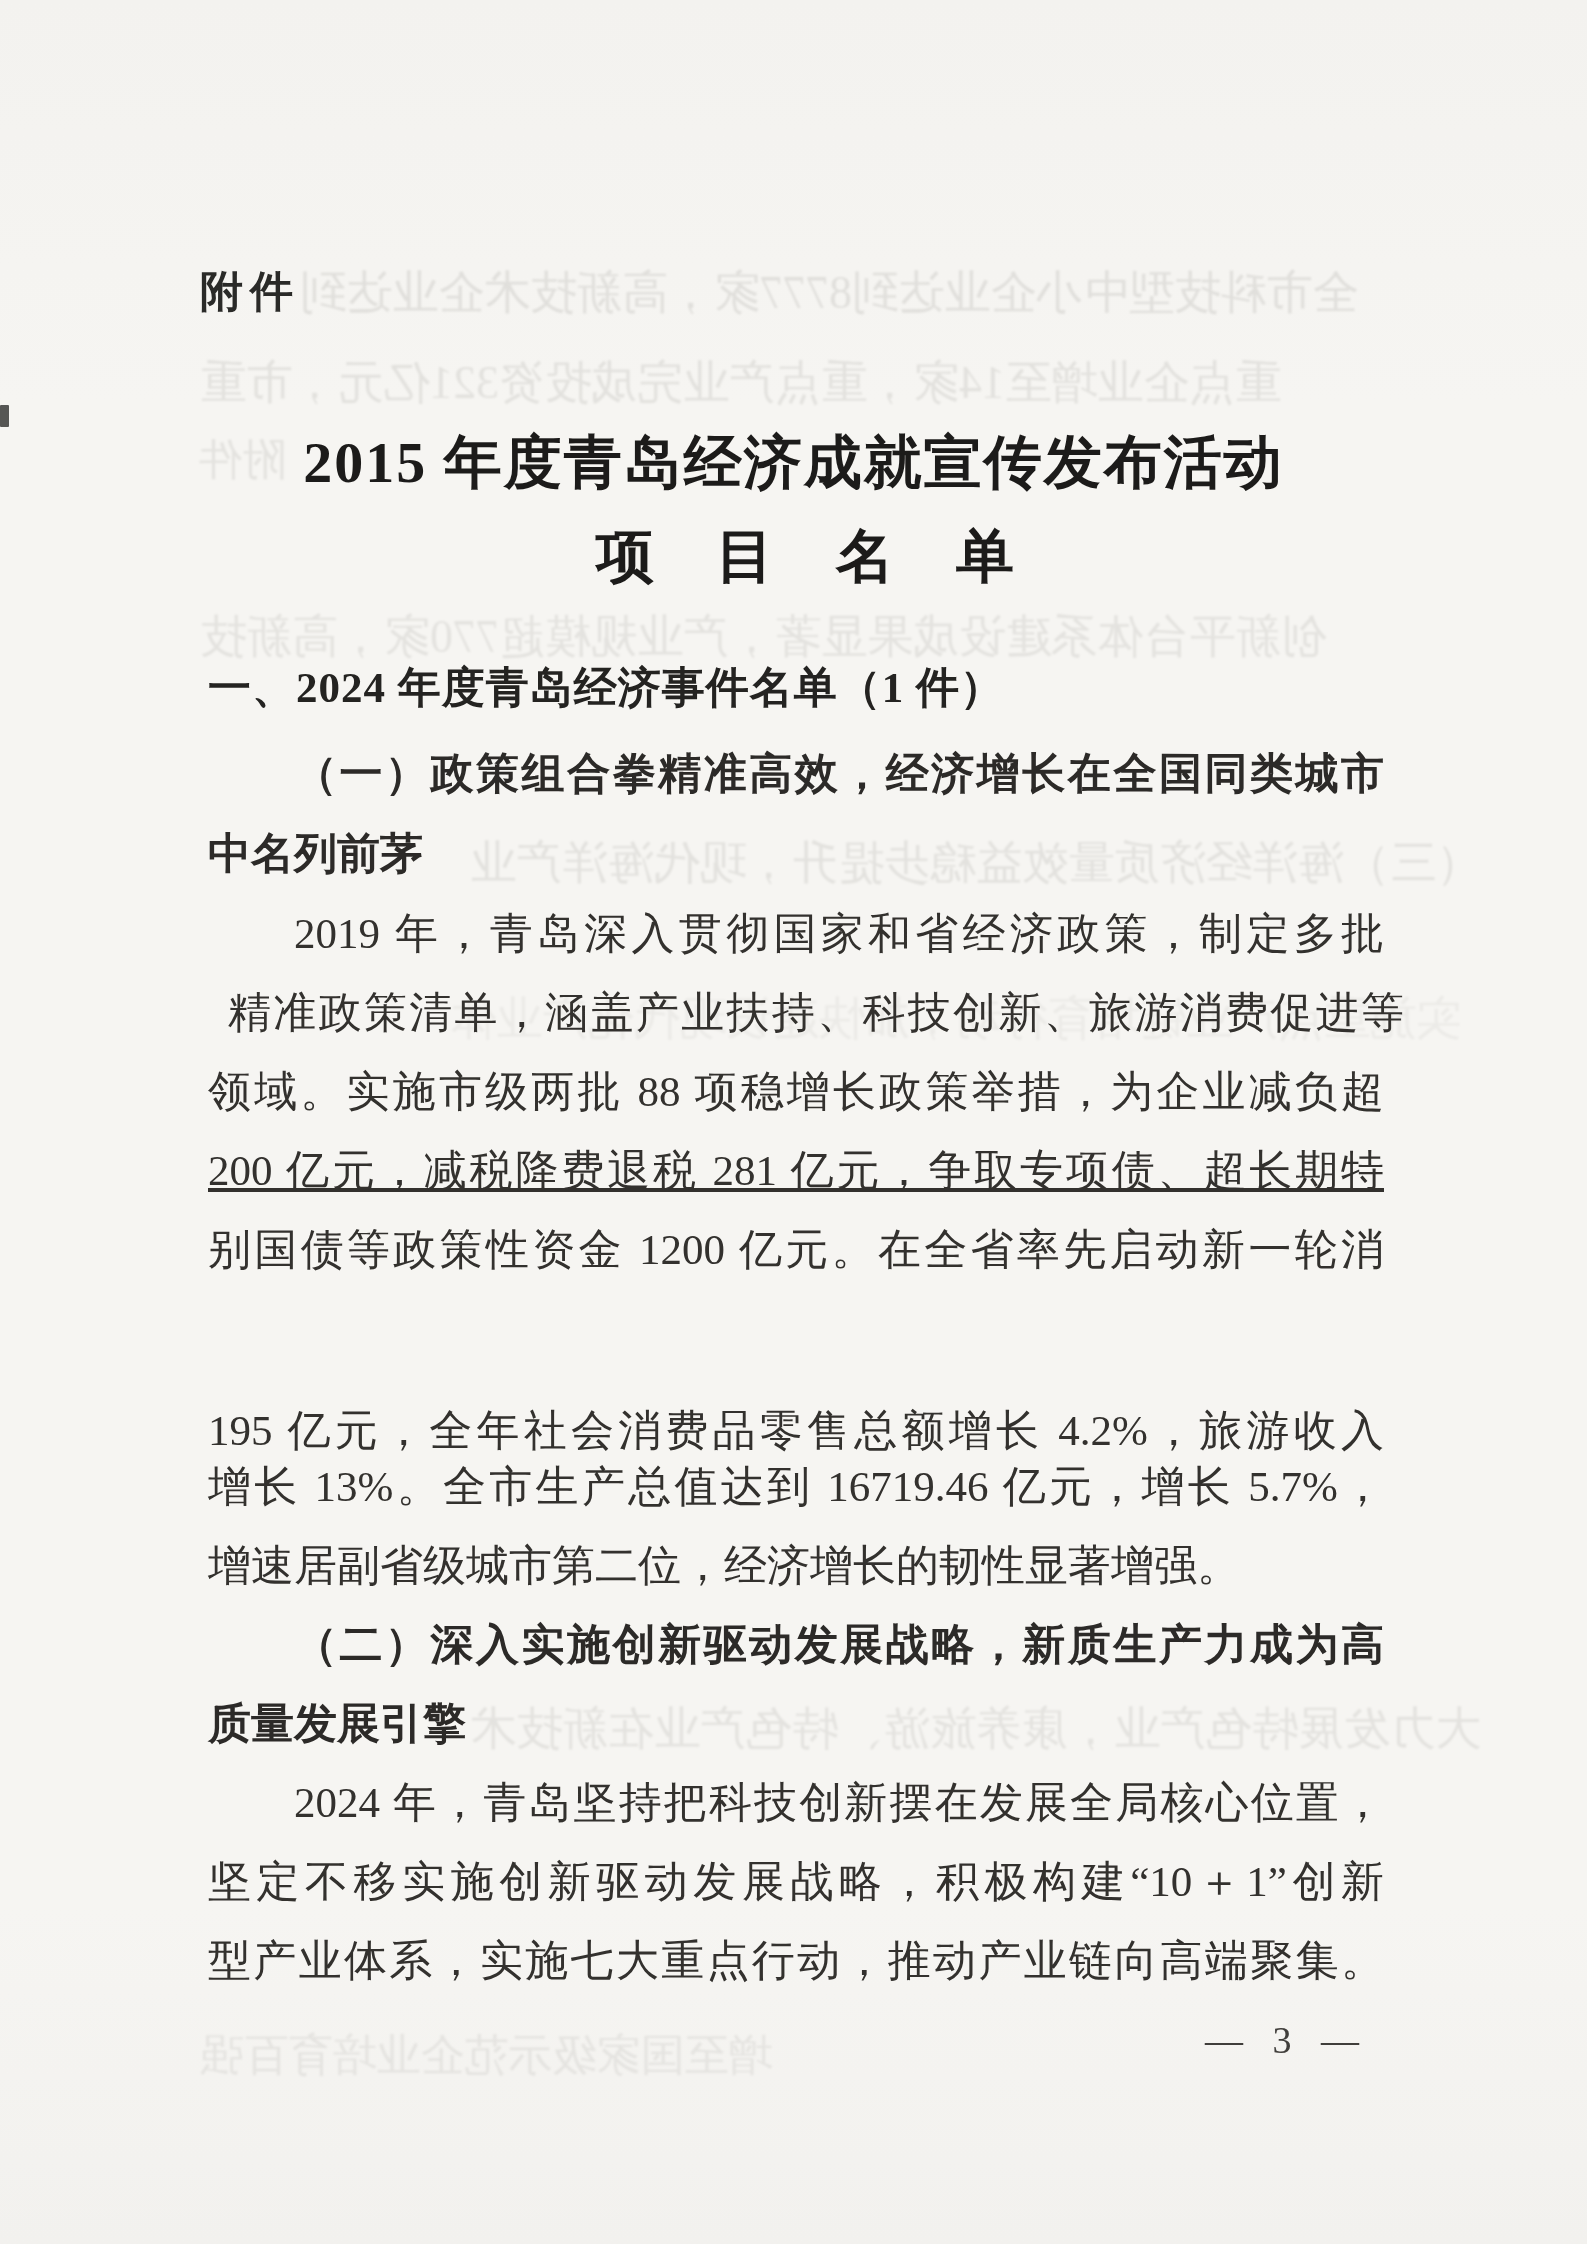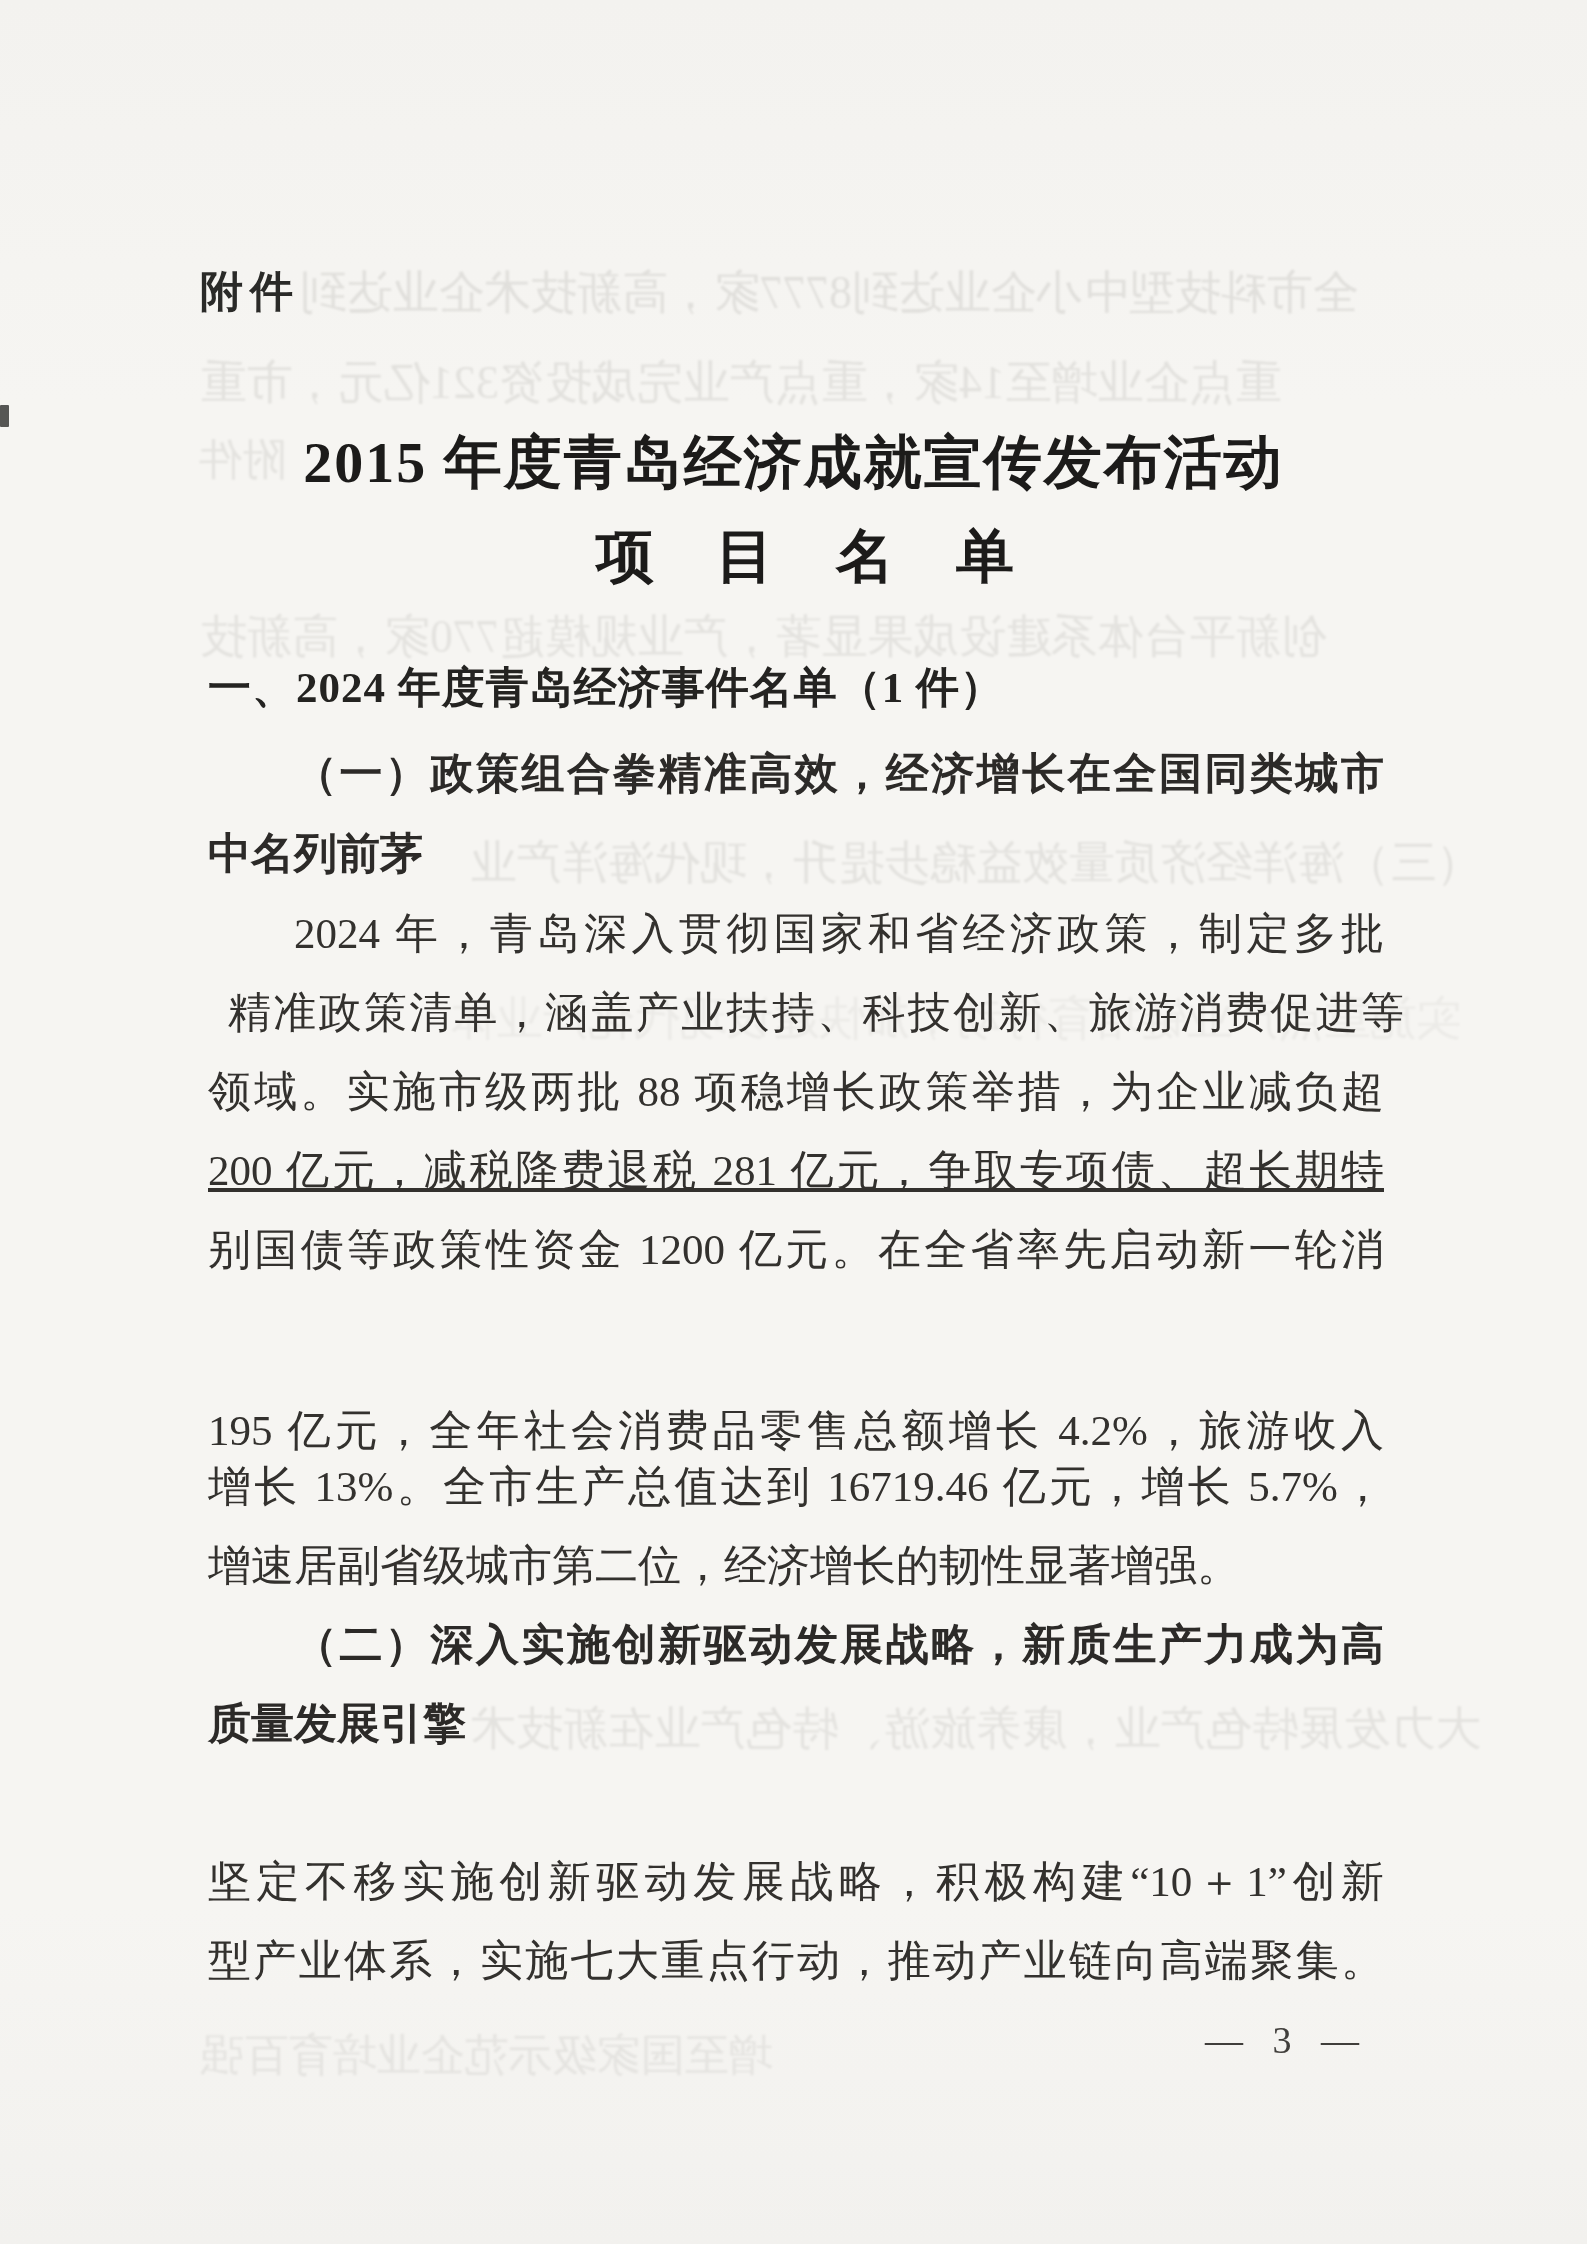--- a/index.html
+++ b/index.html
@@ -81,28 +81,29 @@
   <div class="speck" style="left:0;top:405px;width:9px;height:22px;opacity:.85;"></div>
 
   <div class="attach">附件</div>
 
   <div class="title1">2015 年度青岛经济成就宣传发布活动</div>
   <div class="title2">项目名单</div>
 
   <div class="line h2" style="top:660px;">一、2024 年度青岛经济事件名单（1 件）</div>
   <div class="line h3 indent fill" style="top:746px;">（一）政策组合拳精准高效，经济增长在全国同类城市</div>
   <div class="line h3" style="top:826px;">中名列前茅</div>
-  <div class="line indent fill" style="top:906px;">2024 年，青岛深入贯彻国家和省经济政策，制定多批</div>
+  <div class="line indent fill" style="top:906px;">2019 年，青岛深入贯彻国家和省经济政策，制定多批</div>
   <div class="line fill" style="top:985px;margin-left:20px;">精准政策清单，涵盖产业扶持、科技创新、旅游消费促进等</div>
   <div class="line fill" style="top:1064px;">领域。实施市级两批 88 项稳增长政策举措，为企业减负超</div>
   <div class="line fill" style="top:1143px;text-decoration:underline;">200 亿元，减税降费退税 281 亿元，争取专项债、超长期特</div>
   <div class="line fill" style="top:1222px;">别国债等政策性资金 1200 亿元。在全省率先启动新一轮消</div>
   <div class="line fill" style="top:1380px;margin-top:23px;">195 亿元，全年社会消费品零售总额增长 4.2%，旅游收入</div>
   <div class="line fill" style="top:1459px;">增长 13%。全市生产总值达到 16719.46 亿元，增长 5.7%，</div>
   <div class="line" style="top:1538px;">增速居副省级城市第二位，经济增长的韧性显著增强。</div>
   <div class="line h3 indent fill" style="top:1617px;">（二）深入实施创新驱动发展战略，新质生产力成为高</div>
   <div class="line h3" style="top:1696px;">质量发展引擎</div>
+  <div class="line indent fill" style="top:1775px;">2024 年，青岛坚持把科技创新摆在发展全局核心位置，</div>
   <div class="line fill" style="top:1854px;">坚定不移实施创新驱动发展战略，积极构建“10＋1”创新</div>
   <div class="line fill" style="top:1933px;">型产业体系，实施七大重点行动，推动产业链向高端聚集。</div>
 
   <div class="pagenum">— 3 —</div>
 
 </div>
 
 </body></html>

